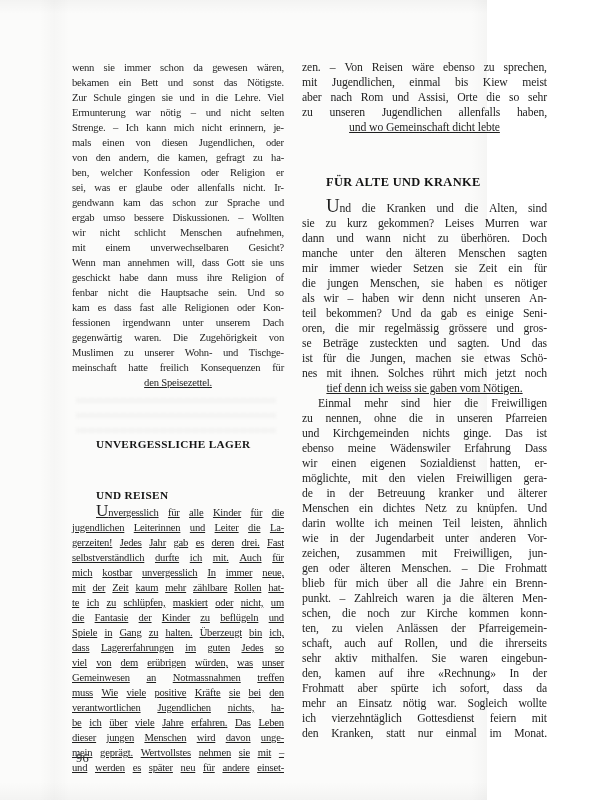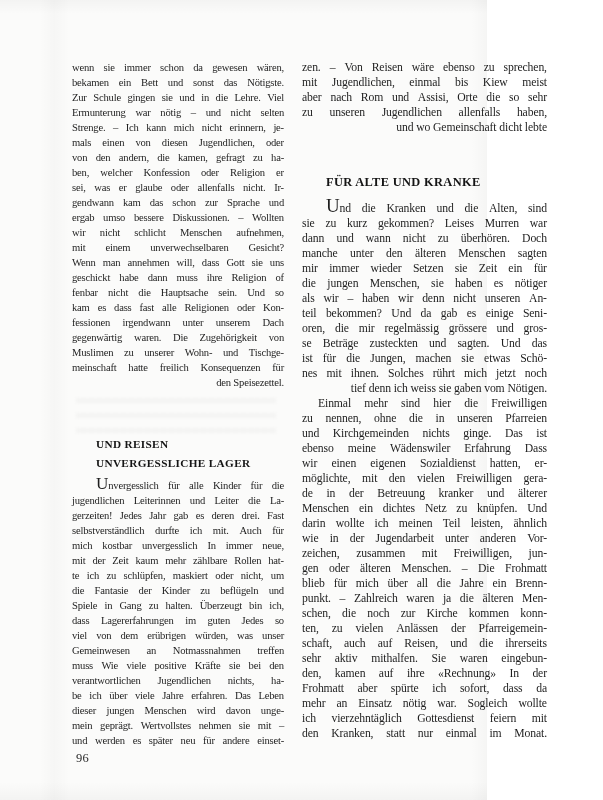--- a/index.html
+++ b/index.html
@@ -20,31 +20,31 @@
   }
   .col{position:absolute;top:60px;}
   .col-left{left:72px;width:212px;font-size:10.6px;letter-spacing:-0.2px;}
   .col-right{left:302px;width:245px;font-size:11.7px;letter-spacing:-0.12px;}
 
   .line{
     display:flex;justify-content:space-between;align-items:baseline;
     height:15px;
   }
   .w{white-space:pre;line-height:15px;}
-  .line-last{justify-content:flex-end;}
+  .line-last{justify-content:center;text-decoration:underline;}
   .line-last span{white-space:pre;line-height:15px;}
   .line-initial{padding-left:24px;}
   .line-indent{padding-left:16px;}
   .init{font-size:1.62em;line-height:0;}
 
   .heading{font-weight:700;letter-spacing:0.35px;padding-left:24px;color:#151515;}
-  .heading-line{height:19px;line-height:19px;font-size:1.06em;}
+  .heading-line{height:19px;line-height:19px;font-size:1.06em;margin-top:32px;}
 
   .col-left  .block:nth-child(2){margin-top:45px;}
-  .col-left  .block:nth-child(3){margin-top:5px;}
+  .col-left  .block:nth-child(3){text-decoration:underline;}
   .col-right .block:nth-child(2){margin-top:38px;}
   .col-right .block:nth-child(3){margin-top:9px;}
 
   .page-number{
     position:absolute;left:76px;top:751px;
     font-size:12.5px;color:#2a2a2a;letter-spacing:0.2px;
   }
   .bleed-ghost{
     position:absolute;left:76px;top:398px;width:200px;height:42px;
     background:repeating-linear-gradient(180deg,
@@ -239,22 +239,22 @@
           <span class="w">hatte</span>
           <span class="w">freilich</span>
           <span class="w">Konsequenzen</span>
           <span class="w">für</span>
         </div>
         <div class="line line-last">
           <span>den Speisezettel.</span>
         </div>
       </div>
       <div class="block heading">
+        <div class="heading-line">UNVERGESSLICHE LAGER</div>
         <div class="heading-line">UND REISEN</div>
-        <div class="heading-line">UNVERGESSLICHE LAGER</div>
       </div>
       <div class="block para">
         <div class="line line-initial">
           <span class="w"><span class="init">U</span>nvergesslich</span>
           <span class="w">für</span>
           <span class="w">alle</span>
           <span class="w">Kinder</span>
           <span class="w">für</span>
           <span class="w">die</span>
         </div>
@@ -708,21 +708,21 @@
           <span class="w">zu</span>
           <span class="w">vielen</span>
           <span class="w">Anlässen</span>
           <span class="w">der</span>
           <span class="w">Pfarreigemein-</span>
         </div>
         <div class="line">
           <span class="w">schaft,</span>
           <span class="w">auch</span>
           <span class="w">auf</span>
-          <span class="w">Reisen,</span>
+          <span class="w">Rollen,</span>
           <span class="w">und</span>
           <span class="w">die</span>
           <span class="w">ihrerseits</span>
         </div>
         <div class="line">
           <span class="w">sehr</span>
           <span class="w">aktiv</span>
           <span class="w">mithalfen.</span>
           <span class="w">Sie</span>
           <span class="w">waren</span>

